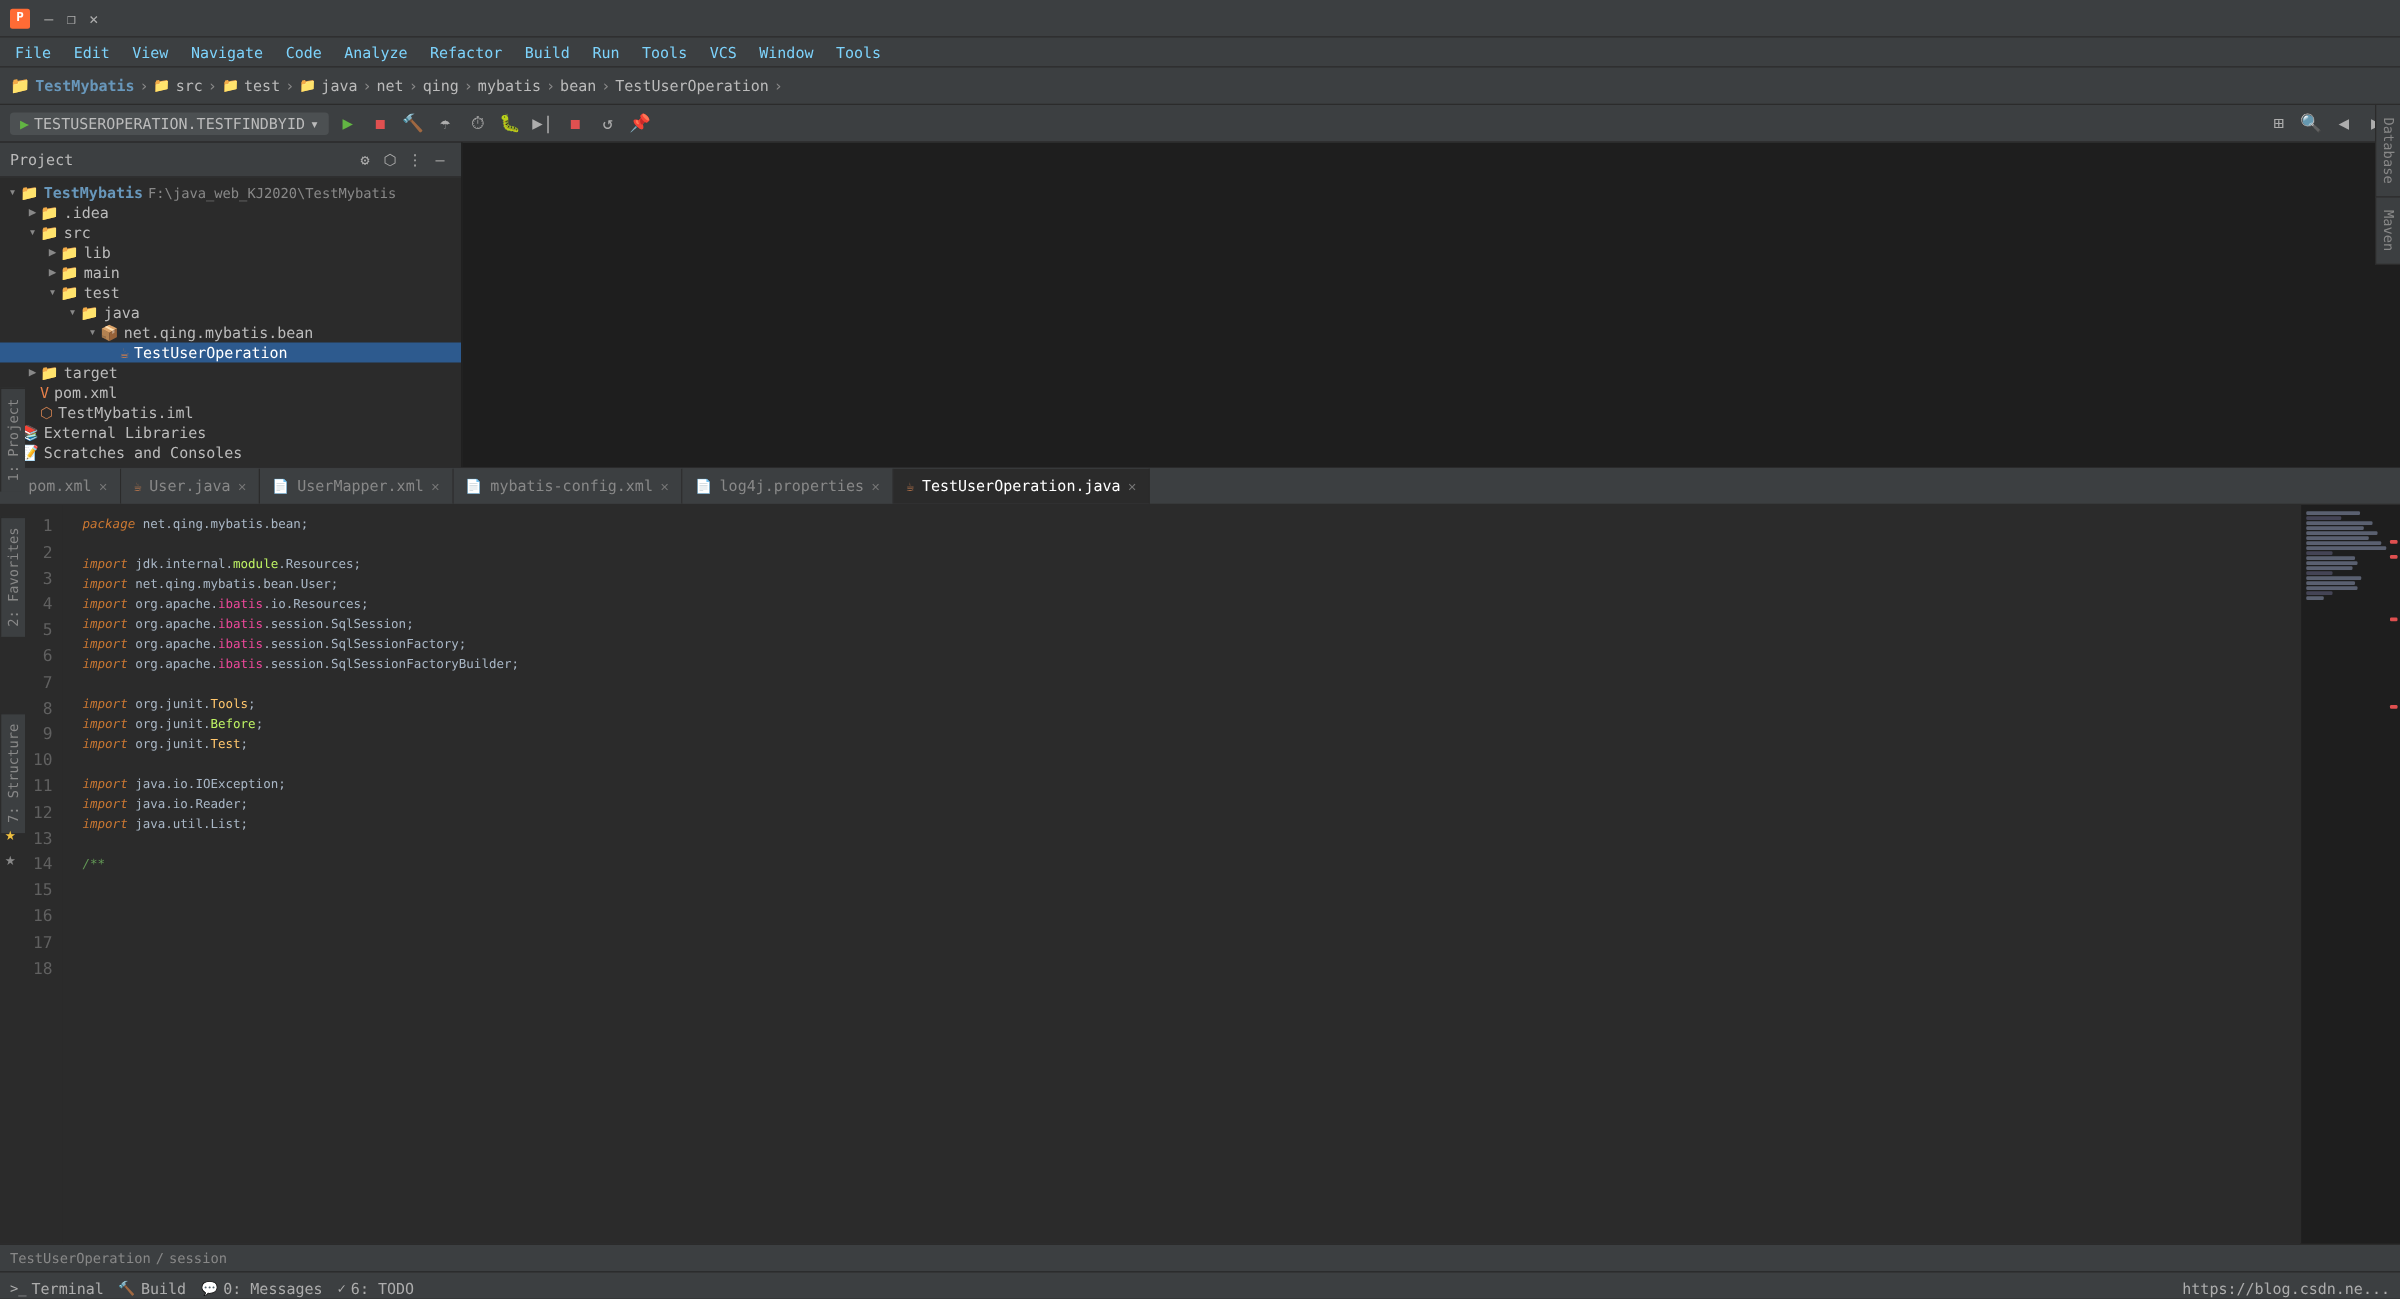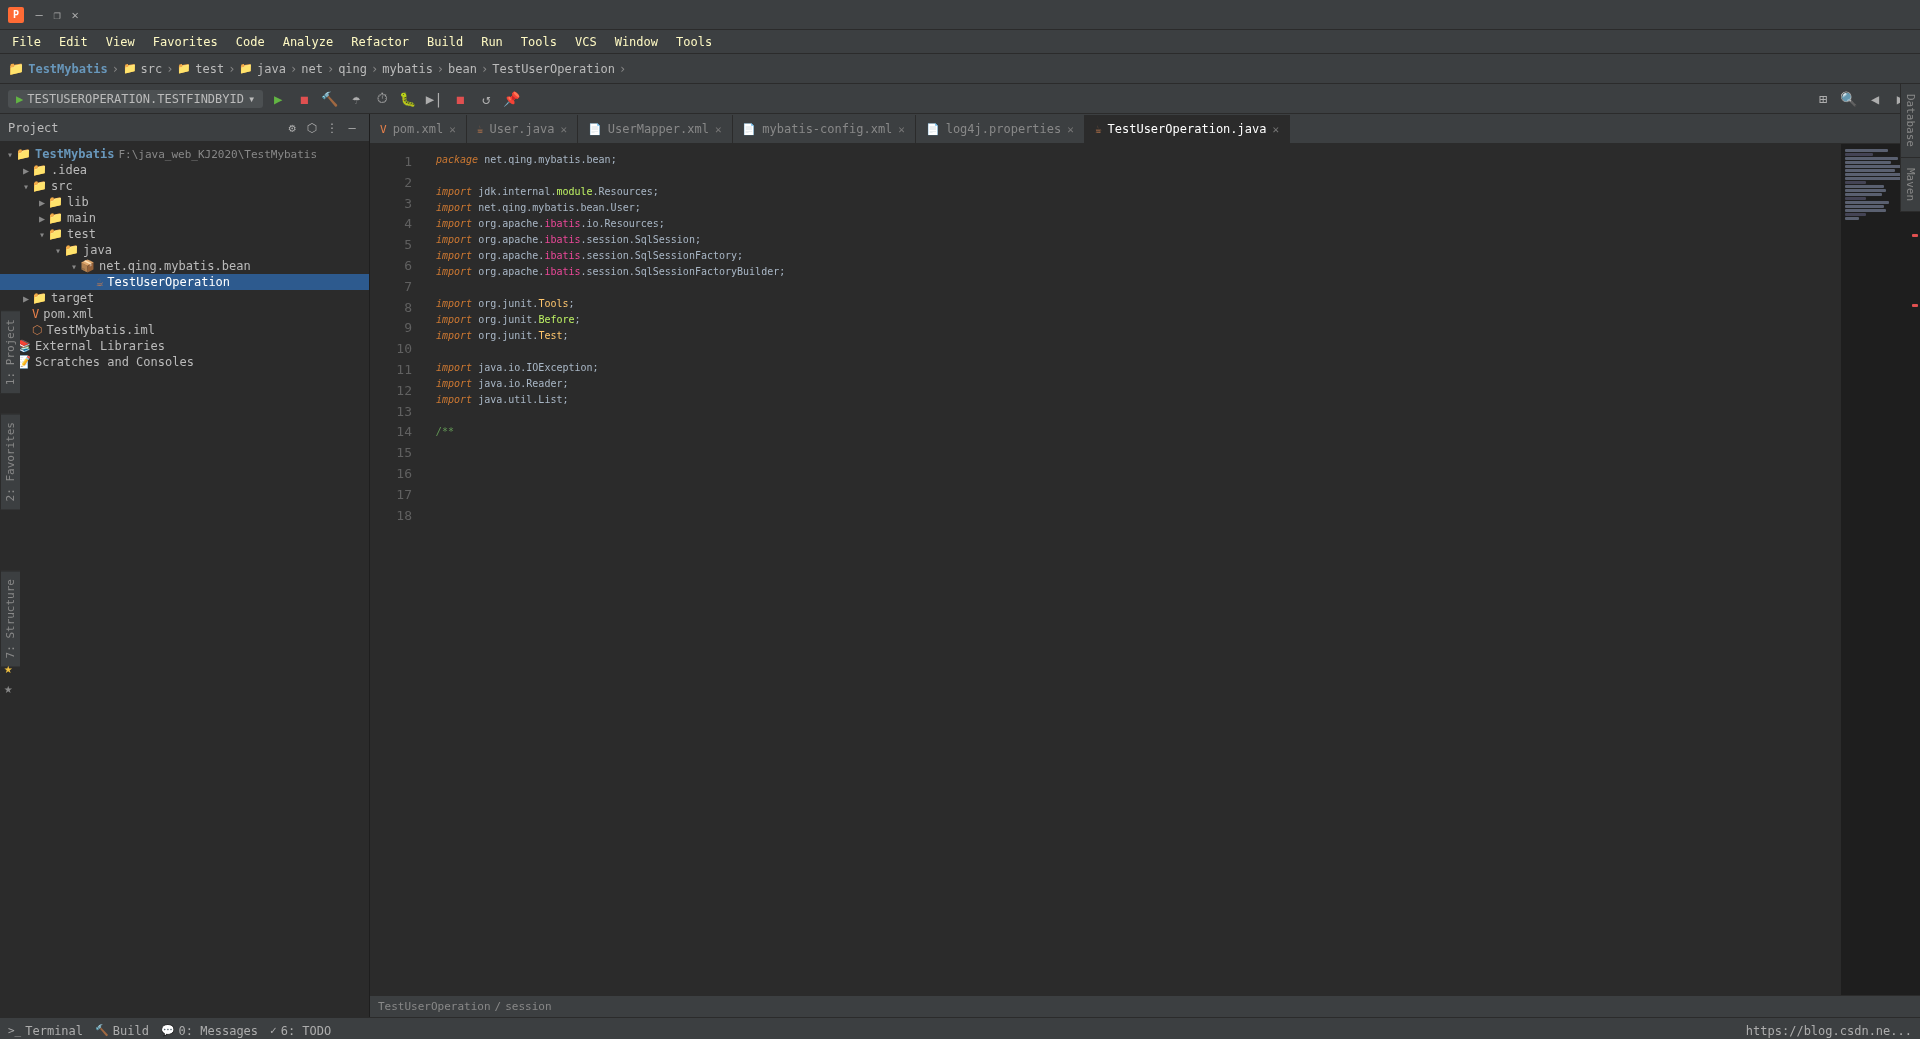--- a/index.html
+++ b/index.html
@@ -52,21 +52,21 @@
       background: #3c3f41;
       display: flex;
       align-items: center;
       padding: 0 4px;
       gap: 2px;
       border-bottom: 1px solid #2b2b2b;
     }
     .menu-item {
       padding: 2px 8px;
       font-size: 12px;
-      color: #fef9c3;
+      color: #7dd3fc;
       cursor: pointer;
       border-radius: 2px;
     }
 
     
     #nav-bar {
       height: 30px;
       background: #3c3f41;
       display: flex;
       align-items: center;
@@ -79,20 +79,21 @@
       font-size: 12px;
       font-weight: bold;
     }
     .nav-sep { color: #888; font-size: 12px; }
     .nav-part { color: #bbbbbb; font-size: 12px; }
 
     
     #main-layout {
       display: flex;
       height: calc(1039px - 30px - 24px - 30px - 26px - 26px);
+      flex-direction: column;
     }
 
     
     #sidebar {
       width: 370px;
       background: #2b2b2b;
       border-right: 1px solid #1e1e1e;
       display: flex;
       flex-direction: column;
       overflow: hidden;
@@ -345,21 +346,21 @@
     <div class="win-btn">—</div>
     <div class="win-btn">❐</div>
     <div class="win-btn">✕</div>
   </div>
 </div>
 
 <div id="menu-bar">
   <div class="menu-item">File</div>
   <div class="menu-item">Edit</div>
   <div class="menu-item">View</div>
-  <div class="menu-item">Favorites</div>
+  <div class="menu-item">Navigate</div>
   <div class="menu-item">Code</div>
   <div class="menu-item">Analyze</div>
   <div class="menu-item">Refactor</div>
   <div class="menu-item">Build</div>
   <div class="menu-item">Run</div>
   <div class="menu-item">Tools</div>
   <div class="menu-item">VCS</div>
   <div class="menu-item">Window</div>
   <div class="menu-item">Tools</div>
 </div>

